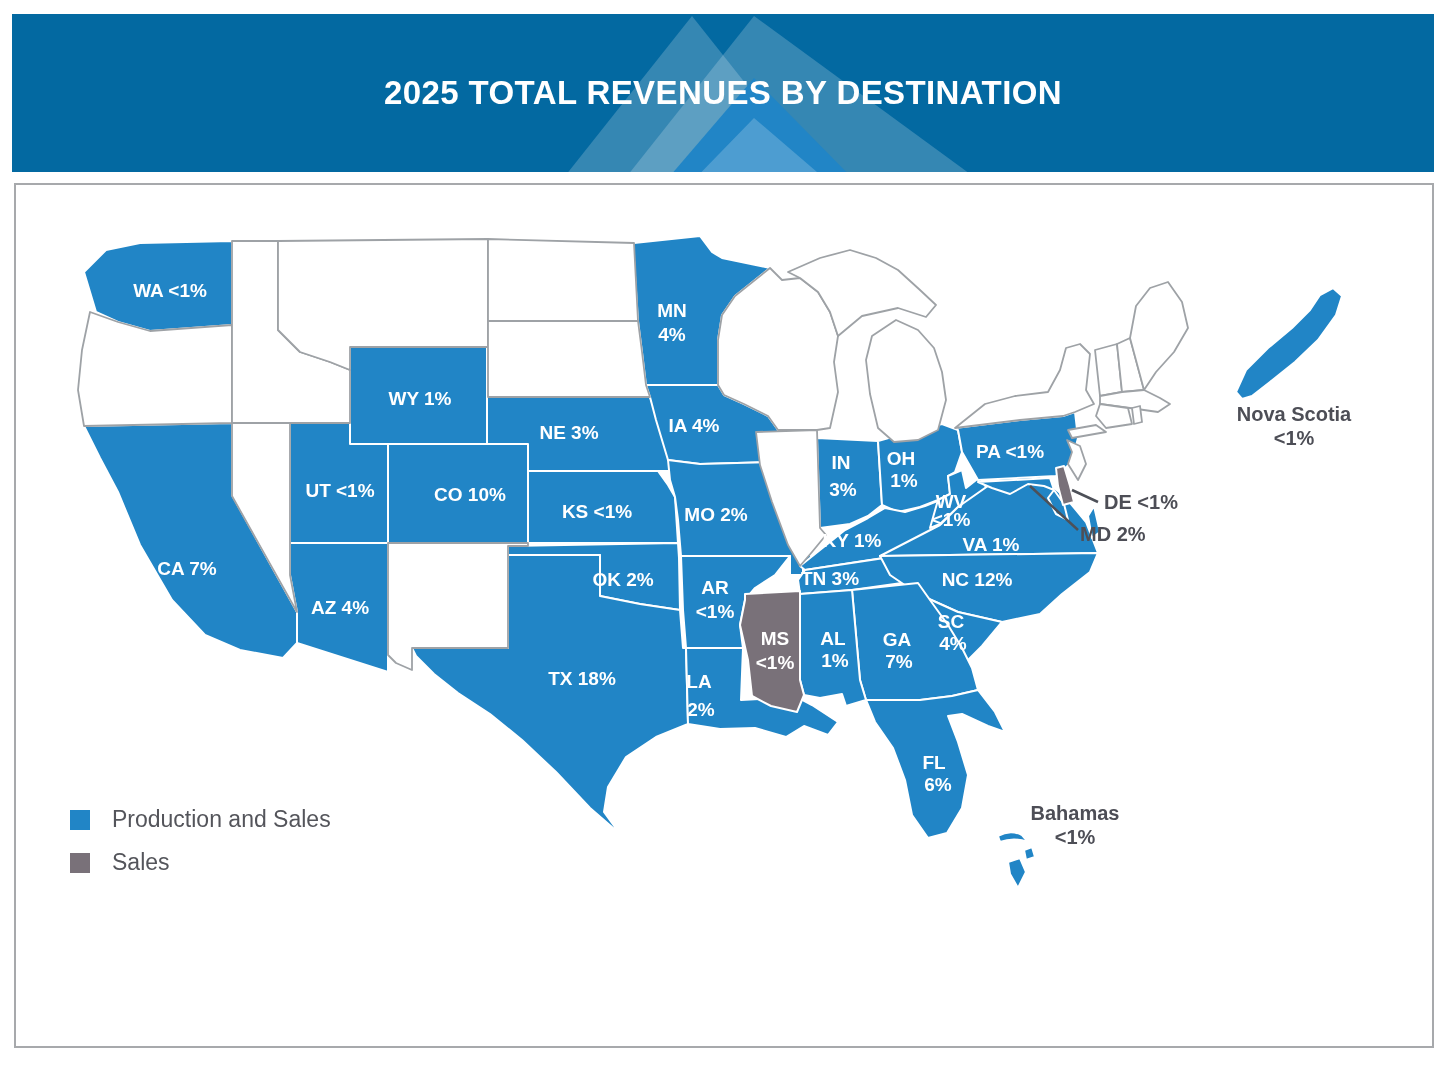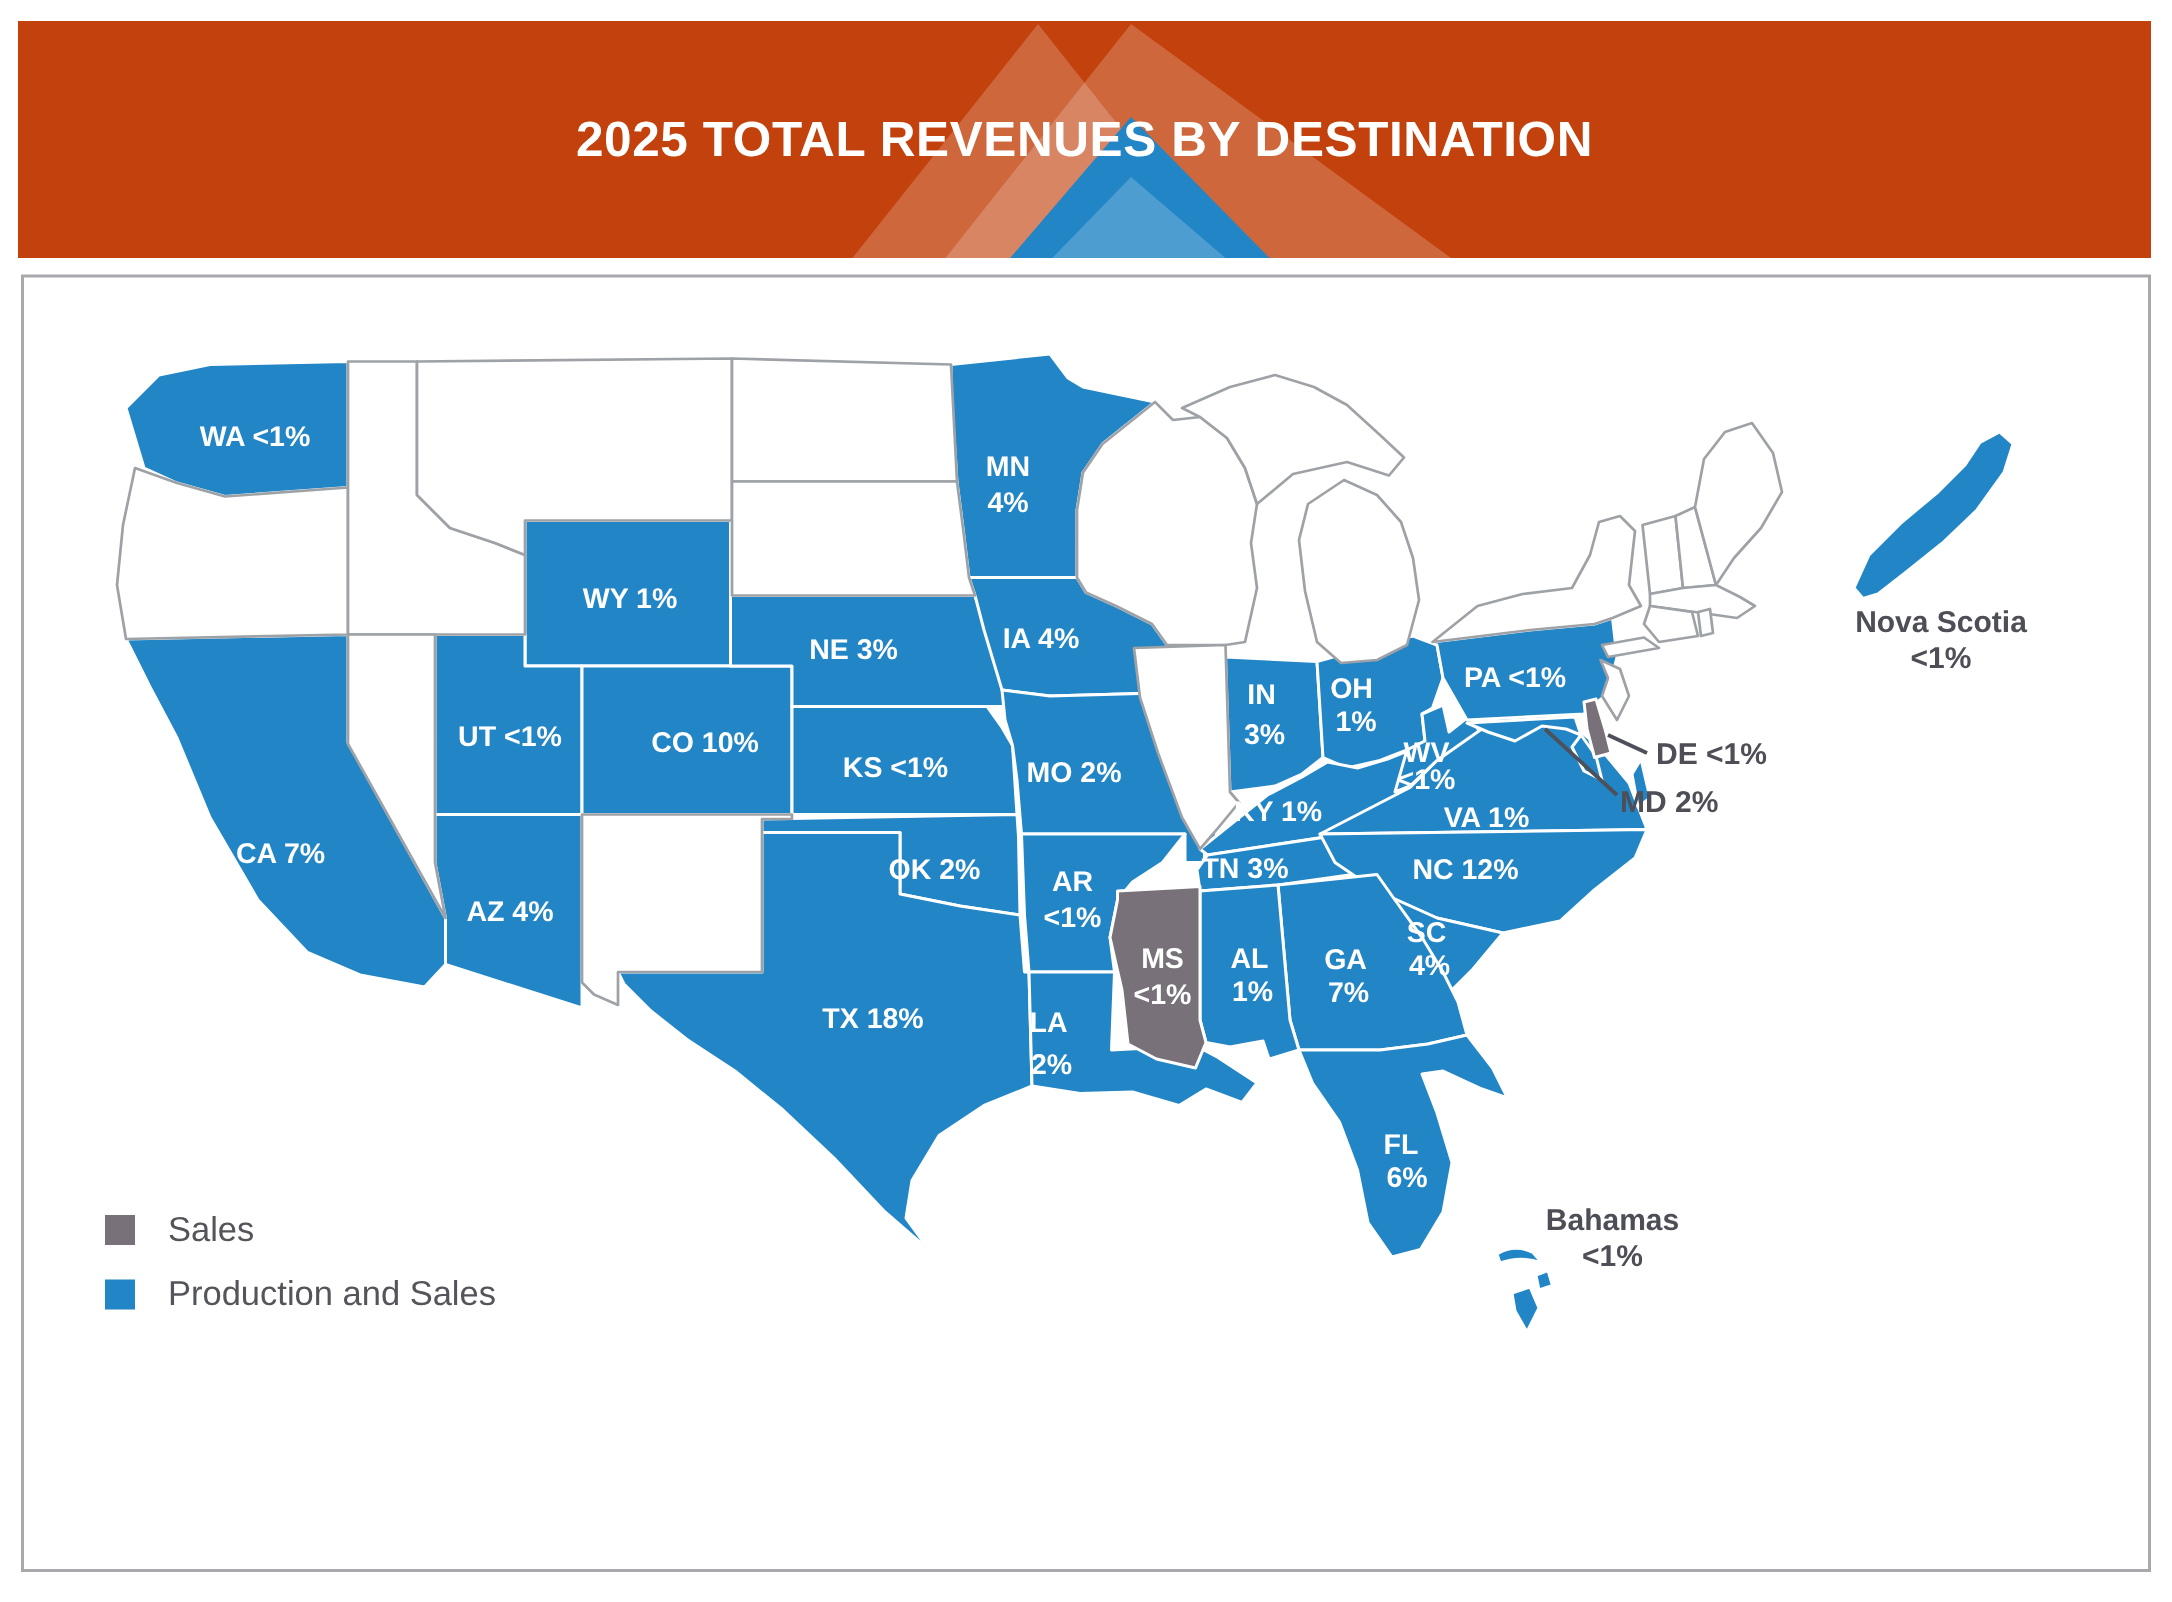--- a/index.html
+++ b/index.html
@@ -1,18 +1,18 @@
 <!DOCTYPE html>
 <html><head>
 <meta charset="utf-8">
 <style>
   html,body{margin:0;padding:0;background:#ffffff;}
   body{width:1448px;height:1068px;position:relative;font-family:"Liberation Sans",sans-serif;overflow:hidden;}
 
-  .header{position:absolute;left:12px;top:14px;width:1422px;height:158px;background:#c2410c;
+  .header{position:absolute;left:12px;top:14px;width:1422px;height:158px;background:#0369a1;
           overflow:hidden;display:flex;flex-direction:column;align-items:center;justify-content:center;}
   .header .wm{position:absolute;left:0;top:0;width:1422px;height:158px;}
   .title{position:relative;color:#ffffff;font-size:33px;font-weight:bold;letter-spacing:0.4px;line-height:42px;z-index:2;}
   .subtitle{position:relative;color:#ffffff;font-size:30px;font-weight:bold;font-style:italic;letter-spacing:0.4px;line-height:40px;z-index:2;}
 
   .frame{position:absolute;left:14px;top:183px;width:1416px;height:861px;border:2px solid #A7A9AC;background:#ffffff;}
 
   .mapsvg{position:absolute;left:0;top:0;width:1448px;height:1068px;}
 
   .st-blue{stroke:#ffffff;stroke-width:2;stroke-linejoin:round;}
@@ -167,23 +167,23 @@
   <g>
     <text class="lbl-dark" x="1294" y="421">Nova Scotia</text>
     <text class="lbl-dark" x="1294" y="445">&lt;1%</text>
     <text class="lbl-dark" x="1075" y="820">Bahamas</text>
     <text class="lbl-dark" x="1075" y="844">&lt;1%</text>
   </g>
 </svg>
 
 <div class="legend">
   <div class="legend-row">
+    <div class="legend-swatch" style="background:#2185C6;"></div>
+    <div class="legend-label">Production and Sales</div>
+  </div>
+  <div class="legend-row">
     <div class="legend-swatch" style="background:#797179;"></div>
     <div class="legend-label">Sales</div>
-  </div>
-  <div class="legend-row">
-    <div class="legend-swatch" style="background:#2185C6;"></div>
-    <div class="legend-label">Production and Sales</div>
   </div>
 </div>
 
 <div class="footnotes">
 </div>
 
 </body></html>

